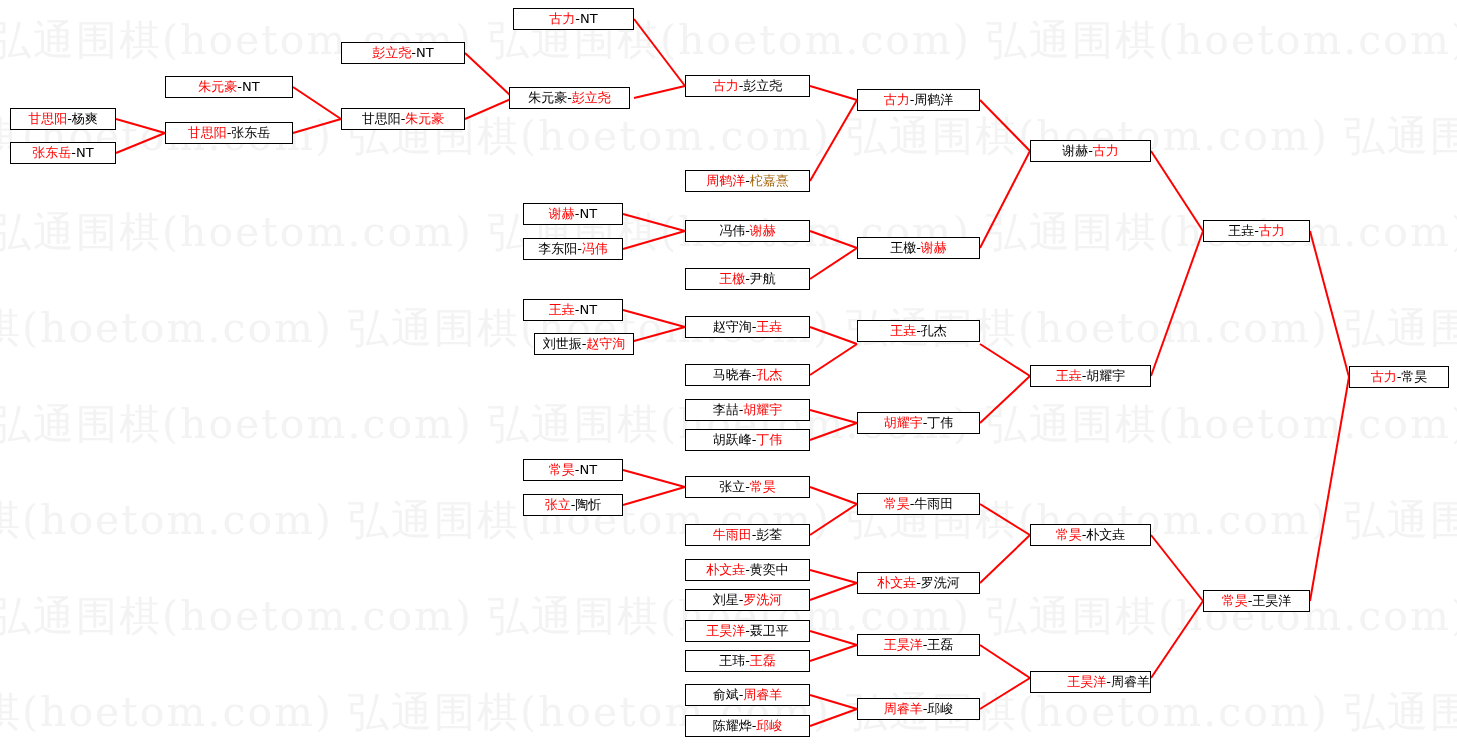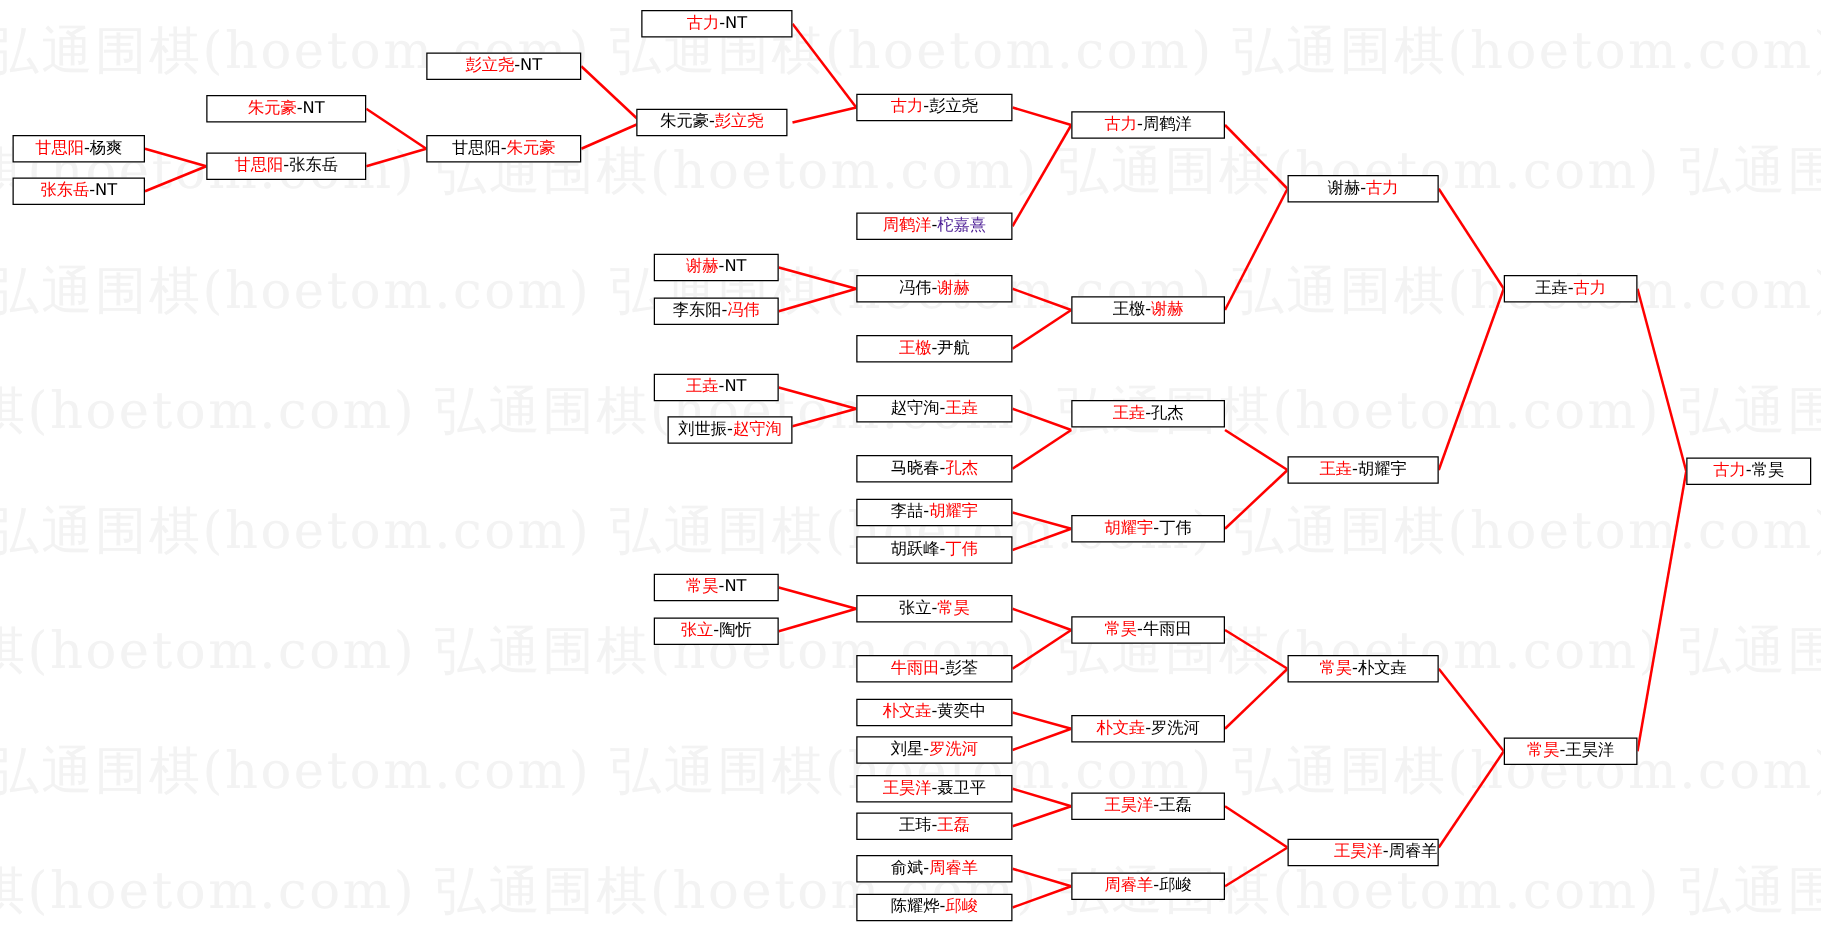--- a/index.html
+++ b/index.html
@@ -91,21 +91,21 @@
   <div id="boxes">
       <div class="mbox" style="left: 10px; top: 108px; width: 106px; border-color: rgb(0, 0, 0);"><span class="w" style="color: rgb(255, 0, 0);">甘思阳</span><span class="sep">-</span><span class="l" style="color: rgb(0, 0, 0);">杨爽</span></div>
       <div class="mbox" style="left: 10px; top: 142px; width: 106px; border-color: rgb(0, 0, 0);"><span class="w" style="color: rgb(255, 0, 0);">张东岳</span><span class="sep">-</span><span class="l" style="color: rgb(0, 0, 0);">NT</span></div>
       <div class="mbox" style="left: 165px; top: 76px; width: 128px; border-color: rgb(0, 0, 0);"><span class="w" style="color: rgb(255, 0, 0);">朱元豪</span><span class="sep">-</span><span class="l" style="color: rgb(0, 0, 0);">NT</span></div>
       <div class="mbox" style="left: 165px; top: 122px; width: 128px; border-color: rgb(0, 0, 0);"><span class="w" style="color: rgb(255, 0, 0);">甘思阳</span><span class="sep">-</span><span class="l" style="color: rgb(0, 0, 0);">张东岳</span></div>
       <div class="mbox" style="left: 341px; top: 42px; width: 124px; border-color: rgb(0, 0, 0);"><span class="w" style="color: rgb(255, 0, 0);">彭立尧</span><span class="sep">-</span><span class="l" style="color: rgb(0, 0, 0);">NT</span></div>
       <div class="mbox" style="left: 341px; top: 108px; width: 124px; border-color: rgb(0, 0, 0);"><span class="l" style="color: rgb(0, 0, 0);">甘思阳</span><span class="sep">-</span><span class="w" style="color: rgb(255, 0, 0);">朱元豪</span></div>
       <div class="mbox" style="left: 513px; top: 8px; width: 121px; border-color: rgb(0, 0, 0);"><span class="w" style="color: rgb(255, 0, 0);">古力</span><span class="sep">-</span><span class="l" style="color: rgb(0, 0, 0);">NT</span></div>
       <div class="mbox" style="left: 509px; top: 87px; width: 121px; border-color: rgb(0, 0, 0);"><span class="l" style="color: rgb(0, 0, 0);">朱元豪</span><span class="sep">-</span><span class="w" style="color: rgb(255, 0, 0);">彭立尧</span></div>
       <div class="mbox" style="left: 685px; top: 75px; width: 125px; border-color: rgb(0, 0, 0);"><span class="w" style="color: rgb(255, 0, 0);">古力</span><span class="sep">-</span><span class="l" style="color: rgb(0, 0, 0);">彭立尧</span></div>
-      <div class="mbox" style="left: 685px; top: 170px; width: 125px; border-color: rgb(0, 0, 0);"><span class="w" style="color: rgb(255, 0, 0);">周鹤洋</span><span class="sep">-</span><span class="l" style="color: #4c1d95;">柁嘉熹</span></div>
+      <div class="mbox" style="left: 685px; top: 170px; width: 125px; border-color: rgb(0, 0, 0);"><span class="w" style="color: rgb(255, 0, 0);">周鹤洋</span><span class="sep">-</span><span class="l" style="color: #a16207;">柁嘉熹</span></div>
       <div class="mbox" style="left: 857px; top: 89px; width: 123px; border-color: rgb(0, 0, 0);"><span class="w" style="color: rgb(255, 0, 0);">古力</span><span class="sep">-</span><span class="l" style="color: rgb(0, 0, 0);">周鹤洋</span></div>
       <div class="mbox" style="left: 523px; top: 203px; width: 100px; border-color: rgb(0, 0, 0);"><span class="w" style="color: rgb(255, 0, 0);">谢赫</span><span class="sep">-</span><span class="l" style="color: rgb(0, 0, 0);">NT</span></div>
       <div class="mbox" style="left: 523px; top: 238px; width: 100px; border-color: rgb(0, 0, 0);"><span class="l" style="color: rgb(0, 0, 0);">李东阳</span><span class="sep">-</span><span class="w" style="color: rgb(255, 0, 0);">冯伟</span></div>
       <div class="mbox" style="left: 685px; top: 220px; width: 125px; border-color: rgb(0, 0, 0);"><span class="l" style="color: rgb(0, 0, 0);">冯伟</span><span class="sep">-</span><span class="w" style="color: rgb(255, 0, 0);">谢赫</span></div>
       <div class="mbox" style="left: 685px; top: 268px; width: 125px; border-color: rgb(0, 0, 0);"><span class="w" style="color: rgb(255, 0, 0);">王檄</span><span class="sep">-</span><span class="l" style="color: rgb(0, 0, 0);">尹航</span></div>
       <div class="mbox" style="left: 857px; top: 237px; width: 123px; border-color: rgb(0, 0, 0);"><span class="l" style="color: rgb(0, 0, 0);">王檄</span><span class="sep">-</span><span class="w" style="color: rgb(255, 0, 0);">谢赫</span></div>
       <div class="mbox" style="left: 1030px; top: 140px; width: 121px; border-color: rgb(0, 0, 0);"><span class="l" style="color: rgb(0, 0, 0);">谢赫</span><span class="sep">-</span><span class="w" style="color: rgb(255, 0, 0);">古力</span></div>
       <div class="mbox" style="left: 523px; top: 299px; width: 100px; border-color: rgb(0, 0, 0);"><span class="w" style="color: rgb(255, 0, 0);">王垚</span><span class="sep">-</span><span class="l" style="color: rgb(0, 0, 0);">NT</span></div>
       <div class="mbox" style="left: 523px; top: 333px; width: 100px; border-color: rgb(0, 0, 0); margin-left: 11px;"><span class="l" style="color: rgb(0, 0, 0);">刘世振</span><span class="sep">-</span><span class="w" style="color: rgb(255, 0, 0);">赵守洵</span></div>
       <div class="mbox" style="left: 685px; top: 316px; width: 125px; border-color: rgb(0, 0, 0);"><span class="l" style="color: rgb(0, 0, 0);">赵守洵</span><span class="sep">-</span><span class="w" style="color: rgb(255, 0, 0);">王垚</span></div>

